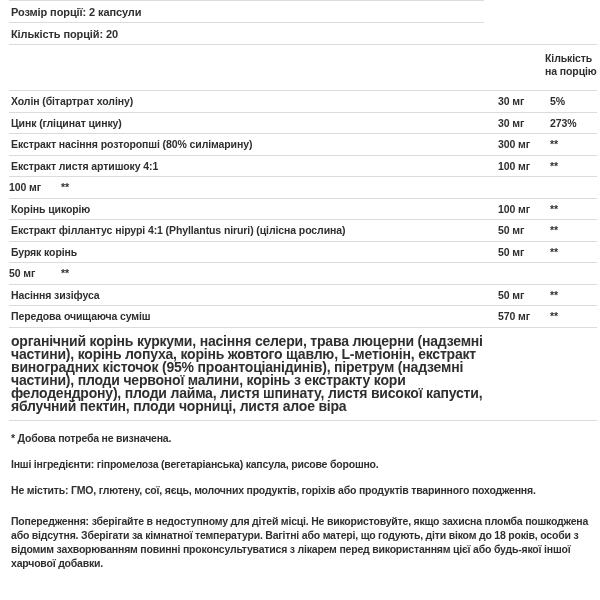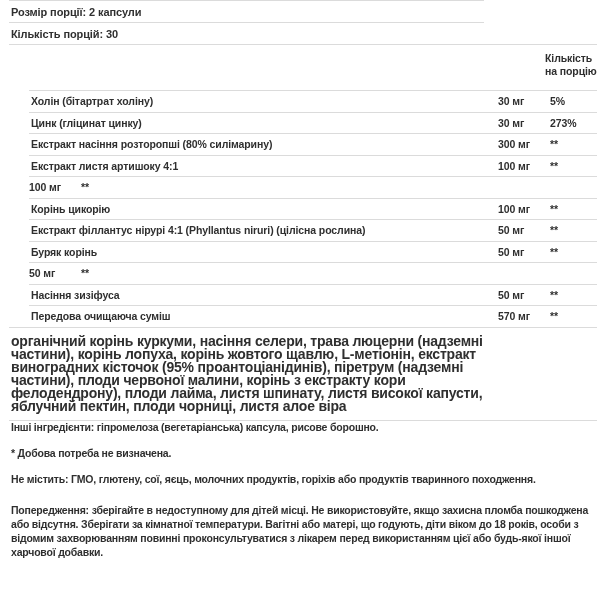--- a/index.html
+++ b/index.html
@@ -26,21 +26,21 @@
   .t-head {
     border-top:1px solid #dbdbdb;
     display:flex; align-items:flex-start;
     height:46px; box-sizing:border-box; padding-top:7px;
     font-size:10.5px; line-height:13px; letter-spacing:-0.1px;
   }
   .t-row {
     border-top:1px solid #dbdbdb;
     display:flex; align-items:center;
     height:21.5px; box-sizing:border-box;
-    font-size:10.5px; letter-spacing:-0.1px;margin-left:20px;
+    font-size:10.5px; letter-spacing:-0.1px;
   }
   .col-name   { flex:1 1 auto; padding-left:2px; min-width:0; white-space:nowrap; overflow:hidden; }
   .col-amount { flex:0 0 52px; width:52px; }
   .col-dv     { flex:0 0 47px; width:47px; }
 
   
   .blend {
     margin:0; width:588px; box-sizing:border-box;
     border-top:1px solid #dbdbdb; border-bottom:1px solid #dbdbdb;
     padding:7px 0 7px 2px;
@@ -63,21 +63,21 @@
 </style>
 </head>
 <body>
 
 <div class="page">
 
   <div class="serving-row">
     <span>Розмір порції: 2 капсули</span>
   </div>
   <div class="serving-row">
-    <span>Кількість порцій: 30</span>
+    <span>Кількість порцій: 20</span>
   </div>
 
   <div class="facts-table">
     <div class="t-head">
       <div class="col-name"></div>
       <div class="col-amount">Кількість на порцію</div>
     </div>
 
     <div class="t-row">
       <div class="col-name">Холін (бітартрат холіну)</div>
@@ -131,18 +131,18 @@
       <div class="col-name">Передова очищаюча суміш</div>
       <div class="col-amount">570 мг</div>
       <div class="col-dv">**</div>
     </div>
   </div>
 
   <div class="blend">
     <p>органічний корінь куркуми, насіння селери, трава люцерни (надземні частини), корінь лопуха, корінь жовтого щавлю, L-метіонін, екстракт виноградних кісточок (95% проантоціанідинів), піретрум (надземні частини), плоди червоної малини, корінь з екстракту кори фелодендрону), плоди лайма, листя шпинату, листя високої капусти, яблучний пектин, плоди чорниці, листя алое віра</p>
   </div>
 
+  <p class="fn first">* Добова потреба не визначена.</p>
   <p class="fn">Інші інгредієнти: гіпромелоза (вегетаріанська) капсула, рисове борошно.</p>
-  <p class="fn first">* Добова потреба не визначена.</p>
   <p class="fn">Не містить: ГМО, глютену, сої, яєць, молочних продуктів, горіхів або продуктів тваринного походження.</p>
   <p class="warning">Попередження: зберігайте в недоступному для дітей місці. Не використовуйте, якщо захисна пломба пошкоджена або відсутня. Зберігати за кімнатної температури. Вагітні або матері, що годують, діти віком до 18 років, особи з відомим захворюванням повинні проконсультуватися з лікарем перед використанням цієї або будь-якої іншої харчової добавки.</p>
 
 </div>
 
 </body></html>

